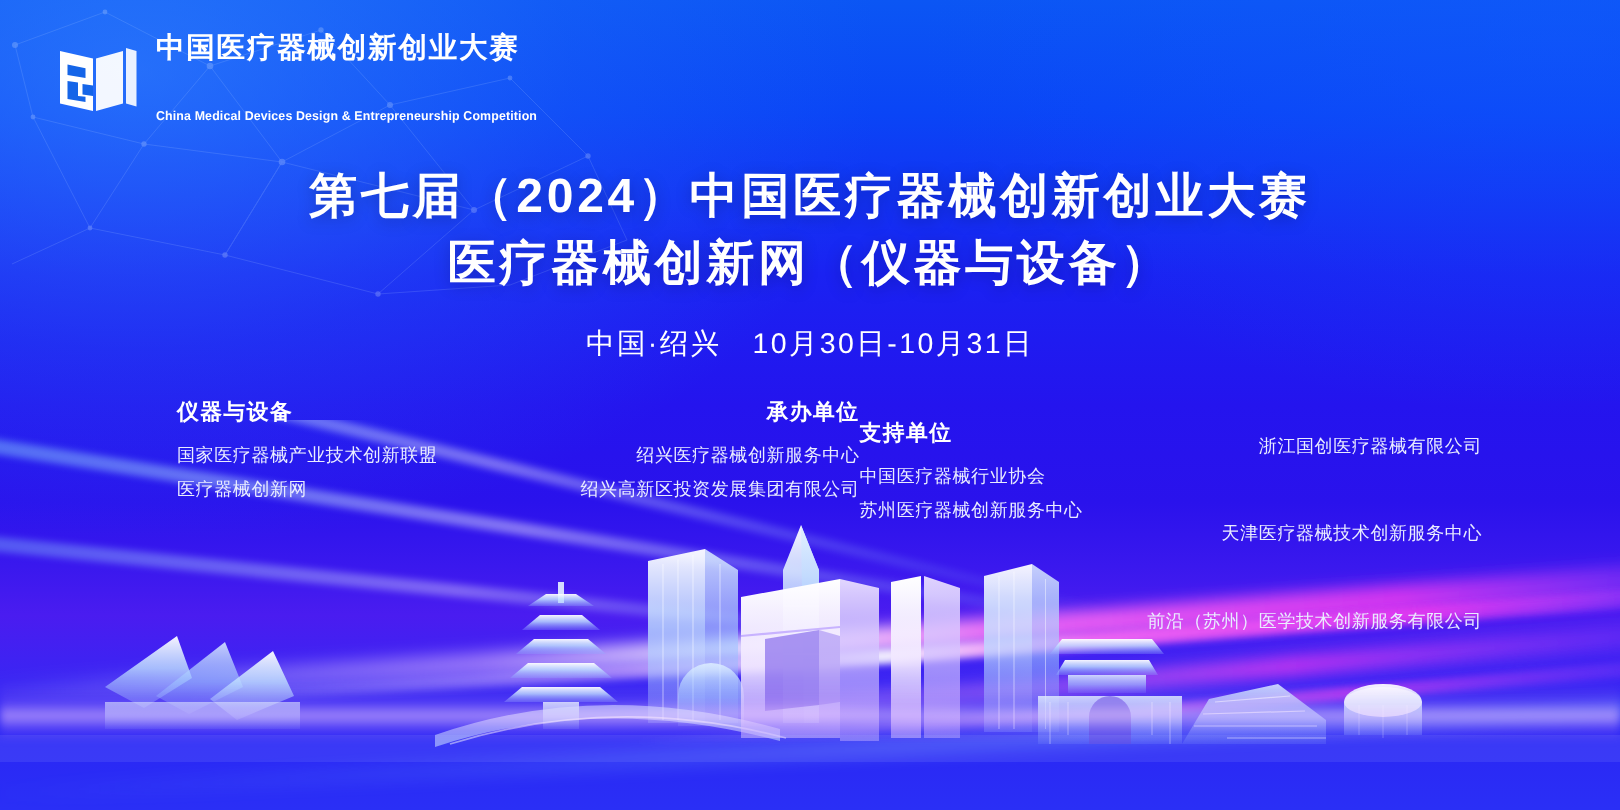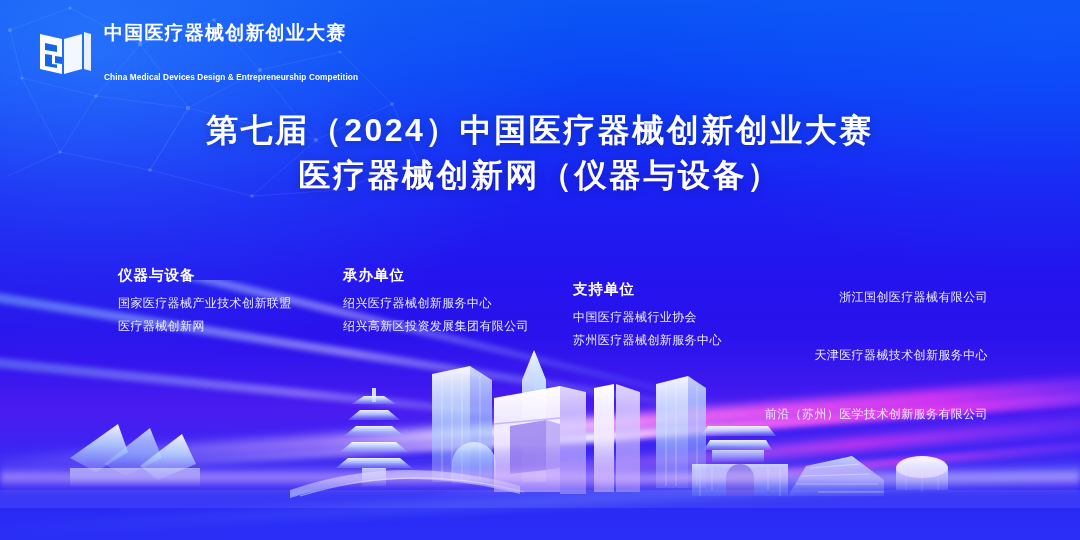--- a/index.html
+++ b/index.html
@@ -84,21 +84,21 @@
     color:#ffffff; font-size:19px; letter-spacing:1.6px; white-space:nowrap;
   }
 
   
   .orgs {
     position:absolute; left:118px; top:266px; right:92px;
     display:flex; align-items:flex-start;
   }
   .org-col { display:flex; flex-direction:column; }
   .c1 { width:225px; }
-  .c2 { width:230px; }
+  .c2 { width:230px;align-items:flex-end; }
   .c3 { width:175px;margin-top:14px; }
   .c4 { flex:1; align-items:flex-end; text-align:right; padding-top:20px;gap:35px; }
 
   .org-head {
     color:#ffffff; font-size:14.5px; font-weight:bold; letter-spacing:1px;
     line-height:1.35; margin-bottom:6px; white-space:nowrap;
   }
   .org-item {
     color:#e9ecff; font-size:12px; letter-spacing:.4px; line-height:1.95;
     white-space:nowrap;
@@ -342,20 +342,21 @@
     <div class="logo-text">
       <div class="logo-cn">中国医疗器械创新创业大赛</div>
       <div class="logo-en">China Medical Devices Design &amp; Entrepreneurship Competition</div>
     </div>
   </div>
 
   <div class="title-block">
     <div class="title-1">第七届（2024）中国医疗器械创新创业大赛</div>
     <div class="title-2">医疗器械创新网（仪器与设备）</div>
   </div>
+  <div class="subtitle">中国·绍兴　10月30日-10月31日</div>
 
   <div class="orgs">
 
     <div class="org-col c1">
       <div class="org-head">仪器与设备</div>
       <div class="org-item">国家医疗器械产业技术创新联盟</div>
       <div class="org-item">医疗器械创新网</div>
     </div>
 
     <div class="org-col c2">

